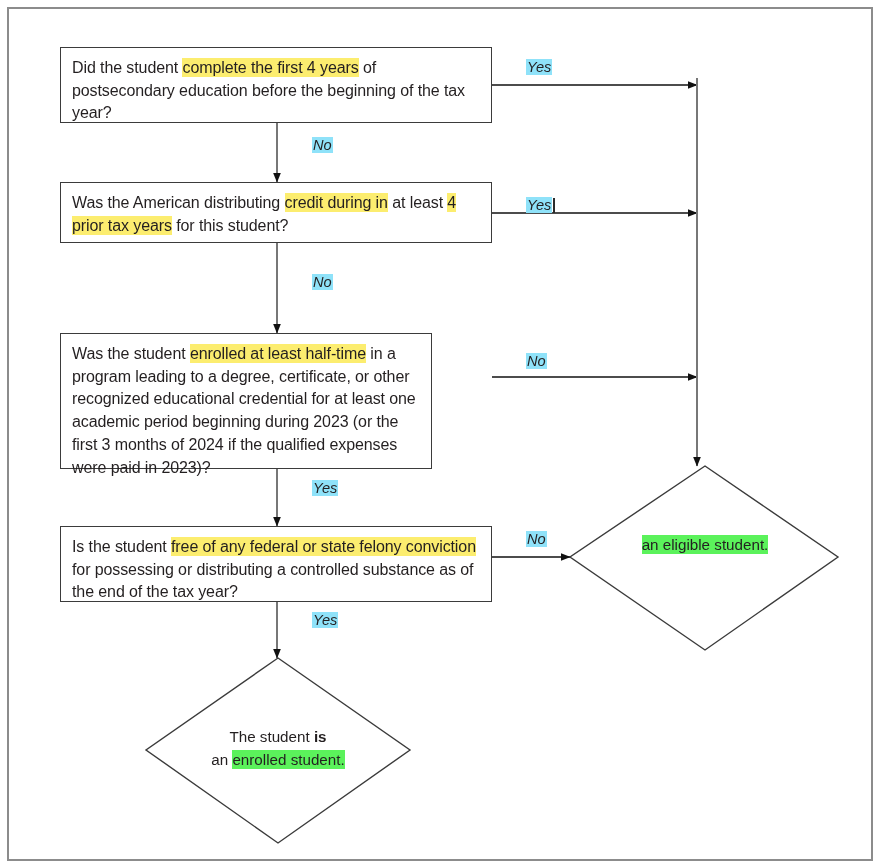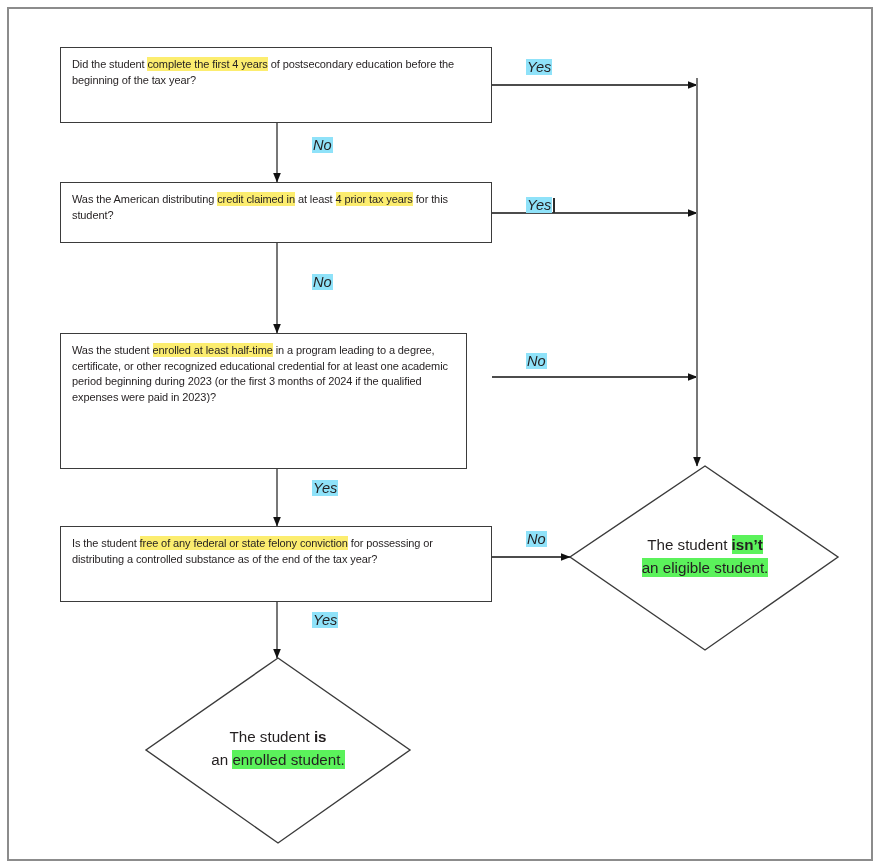--- a/index.html
+++ b/index.html
@@ -37,21 +37,21 @@
     height: 868px;
     pointer-events: none;
   }
   
   .qbox {
     position: absolute;
     box-sizing: border-box;
     border: 1.6px solid #3b3b3b;
     background: #ffffff;
     padding: 9px 11px 8px 11px;
-    font-size: 11px;
+    font-size: 16px;
     line-height: 1.42;
     color: #231f20;
     letter-spacing: -0.1px;
   }
   .hl-yellow {
     background: #fced6f;
     padding: 1px 0 1px 0;
     box-decoration-break: clone;
     -webkit-box-decoration-break: clone;
   }
@@ -145,24 +145,24 @@
     <polygon points="705,466 838,557 705,650 570,557" fill="#ffffff" stroke="#3b3b3b" stroke-width="1.4"></polygon>
 
     <polygon points="278,658 410,750 278,843 146,750" fill="#ffffff" stroke="#3b3b3b" stroke-width="1.4"></polygon>
   </svg>
 
   <div class="qbox" style="left:60px; top:47px; width:432px; height:76px;">
     <span>Did the student </span><span class="hl-yellow">complete the first 4 years</span><span> of postsecondary education before the beginning of the tax year?</span>
   </div>
 
   <div class="qbox" style="left:60px; top:182px; width:432px; height:61px;">
-    <span>Was the American distributing </span><span class="hl-yellow">credit claimed in</span><span> at least </span><span class="hl-yellow">4 prior tax years</span><span> for this student?</span>
-  </div>
-
-  <div class="qbox" style="left:60px; top:333px; width:407px; height:136px;">
+    <span>Was the American distributing </span><span class="hl-yellow">credit during in</span><span> at least </span><span class="hl-yellow">4 prior tax years</span><span> for this student?</span>
+  </div>
+
+  <div class="qbox" style="left:60px; top:333px; width:372px; height:136px;">
     <span>Was the student </span><span class="hl-yellow">enrolled at least half-time</span><span> in a program leading to a degree, certificate, or other recognized educational credential for at least one academic period beginning during 2023 (or the first 3 months of 2024 if the qualified expenses were paid in 2023)?</span>
   </div>
 
   <div class="qbox" style="left:60px; top:526px; width:432px; height:76px;">
     <span>Is the student </span><span class="hl-yellow">free of any federal or state felony conviction</span><span> for possessing or distributing a controlled substance as of the end of the tax year?</span>
   </div>
 
   <div class="edge-label" style="left:510px; top:59px;">
     <span class="hl-cyan">Yes</span>
   </div>
@@ -189,23 +189,20 @@
 
   <div class="edge-label" style="left:510px; top:531px;">
     <span class="hl-cyan">No</span>
   </div>
 
   <div class="edge-label" style="left:296px; top:612px;">
     <span class="hl-cyan">Yes</span>
   </div>
 
   <div class="diamond-text" style="left:570px; top:534px; width:270px;">
-    <div>
-      <span>The student </span><span class="hl-green" style="font-weight:700;">isn’t</span>
-    </div>
     <div>
       <span class="hl-green">an eligible student.</span>
     </div>
   </div>
 
   <div class="diamond-text" style="left:146px; top:726px; width:264px;">
     <div>
       <span>The student </span><span style="font-weight:700;">is</span>
     </div>
     <div>

